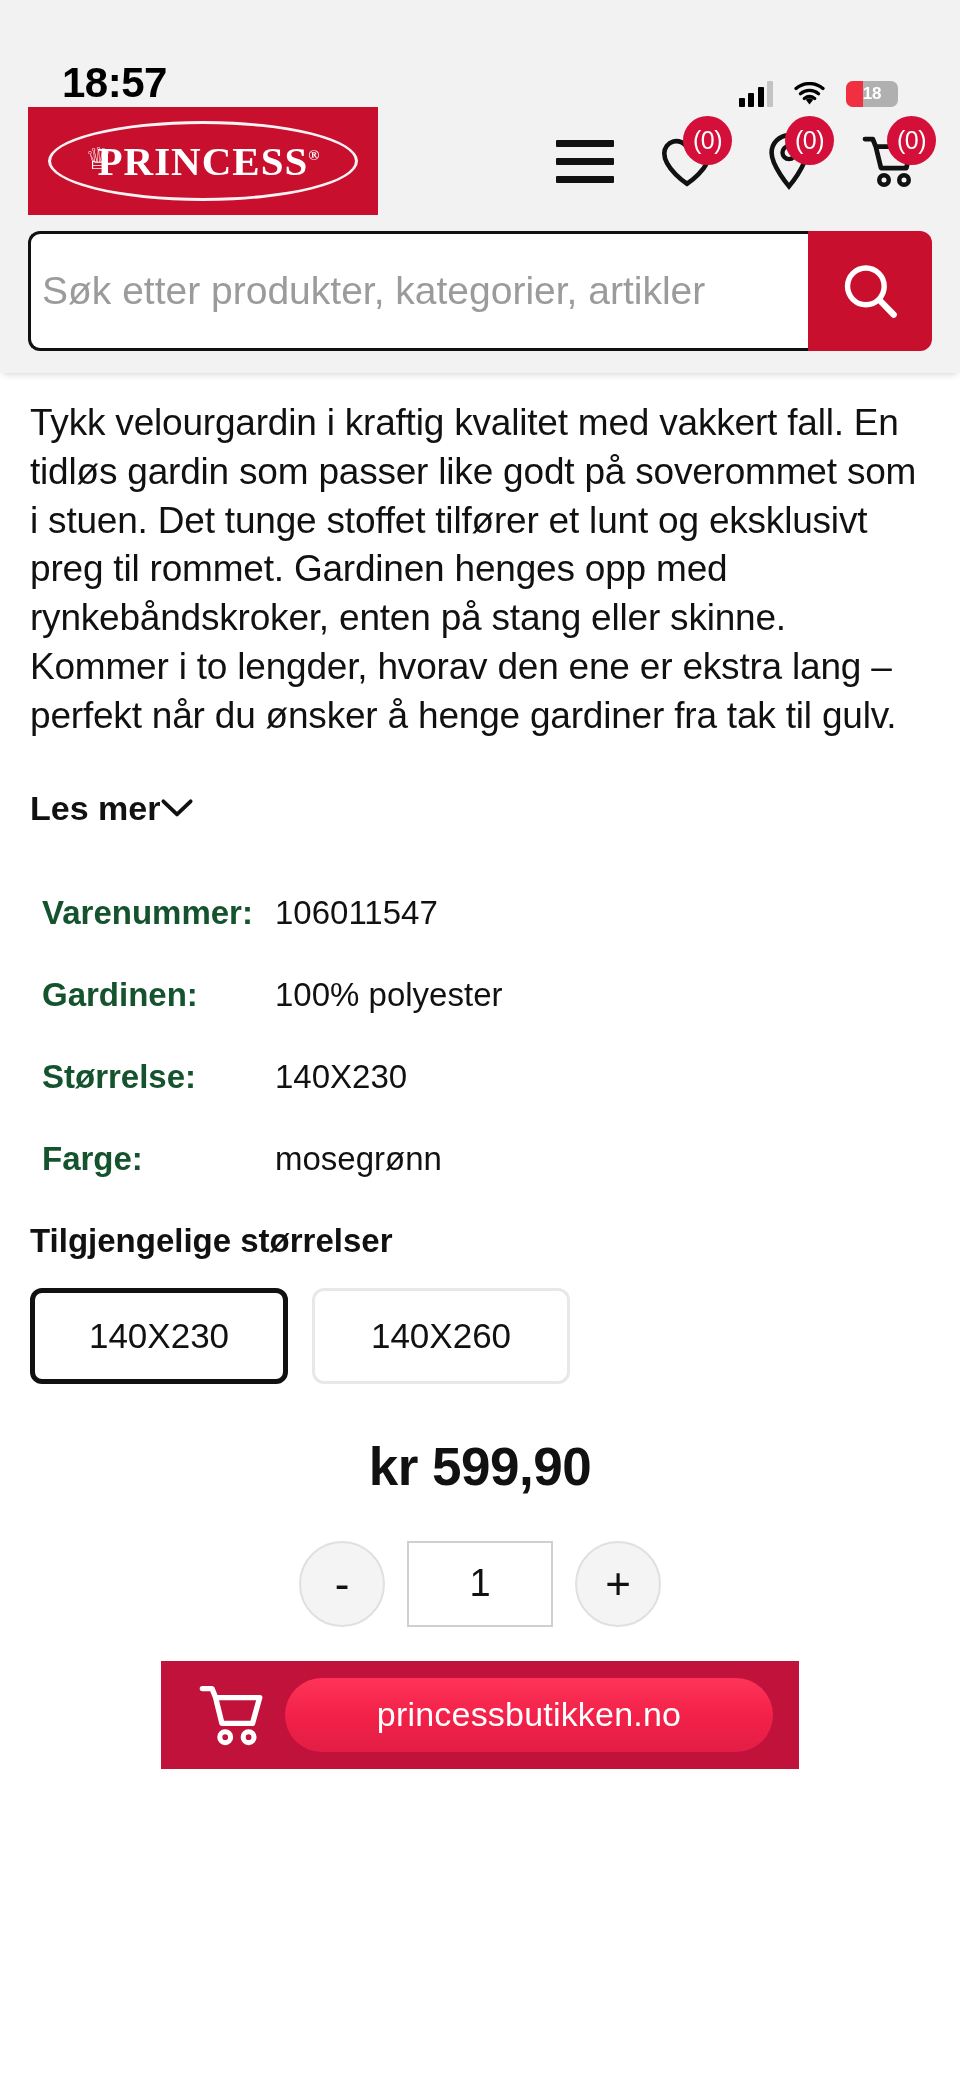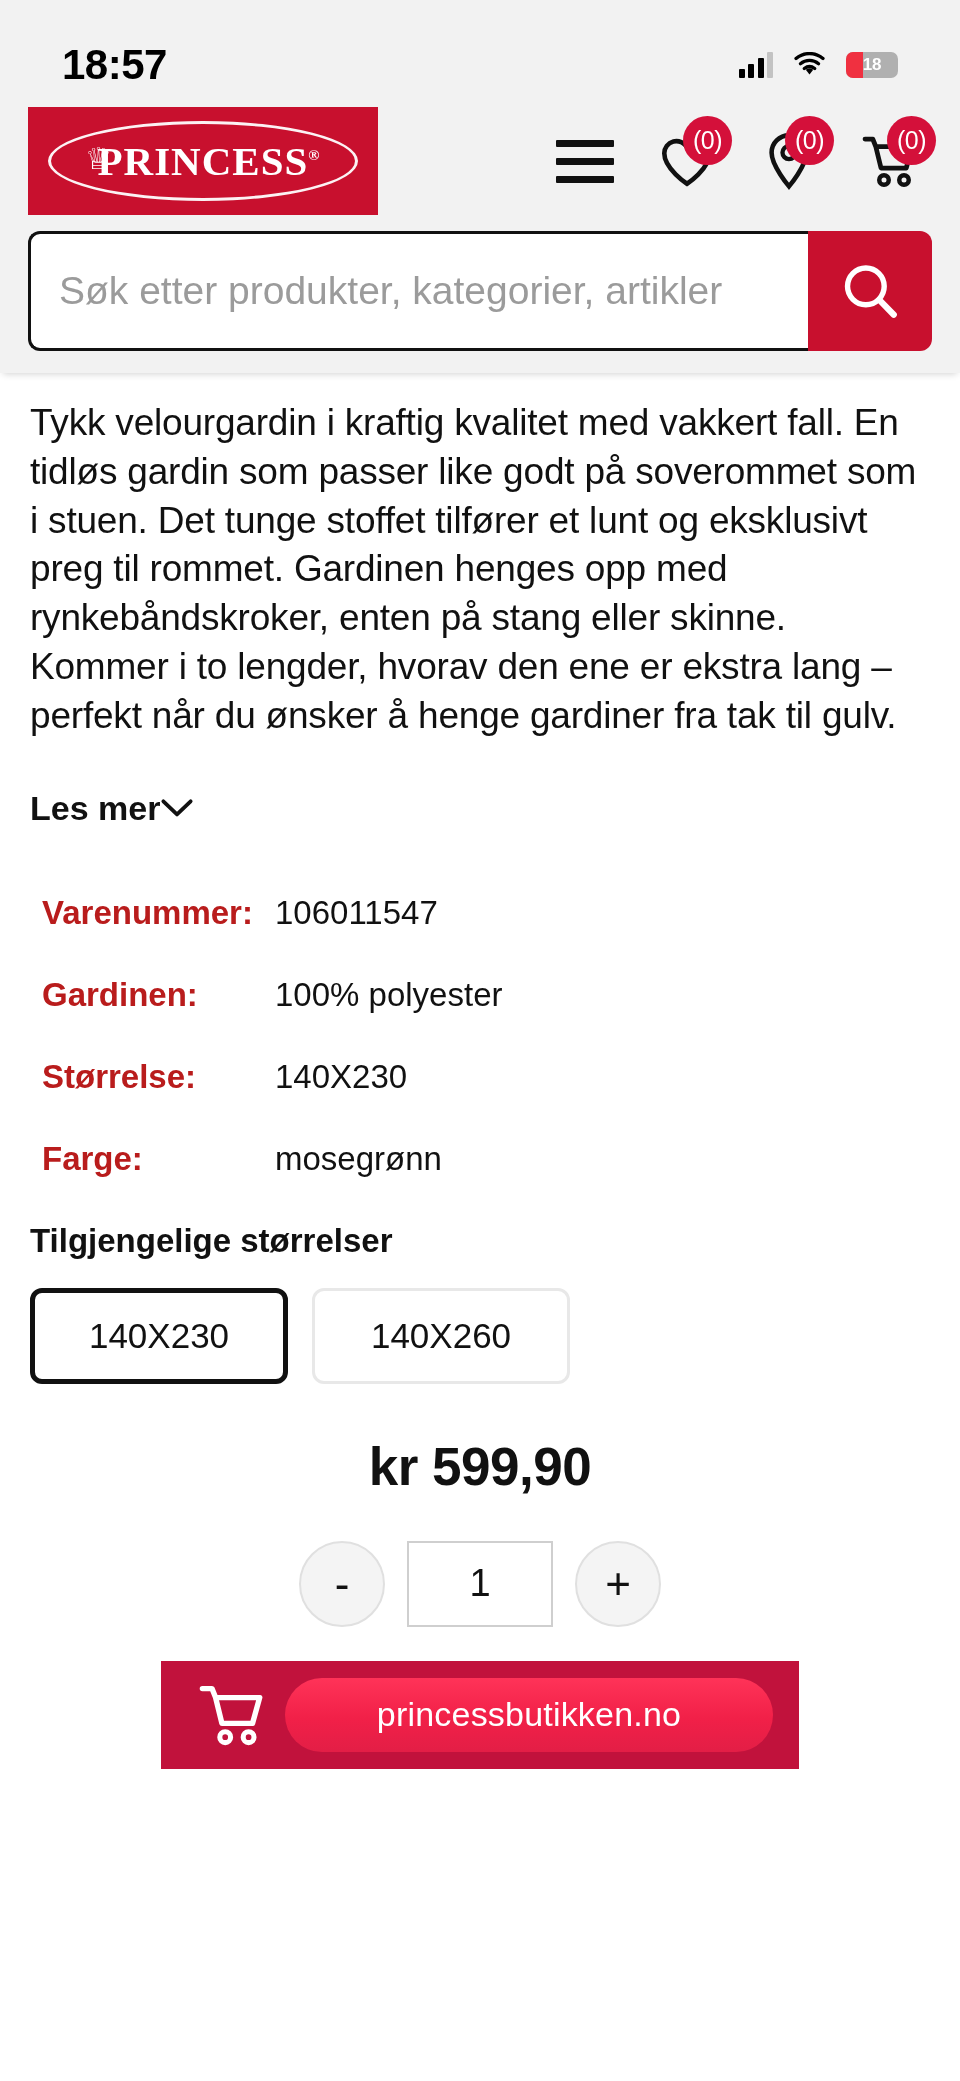--- a/index.html
+++ b/index.html
@@ -7,21 +7,21 @@
   body {
     font-family: "Liberation Sans", sans-serif;
     background:#ffffff;
     -webkit-font-smoothing: antialiased;
   }
   .phone { position:relative; width:960px; height:2081px; overflow:hidden; background:#fff; }
 
   
   .statusbar {
     height:107px; background:#f2f2f2;
-    display:flex; align-items:center; justify-content:space-between;
+    display:flex; align-items:flex-end; justify-content:space-between;
     padding:22px 62px 0 62px;
   }
   .status-time { font-size:42px; font-weight:600; color:#000; letter-spacing:-0.5px; }
   .status-right { display:flex; align-items:center; gap:20px; }
   .signal { display:flex; align-items:flex-end; gap:3.5px; height:26px; }
   .signal i { display:block; width:6px; background:#000; border-radius:1px; }
   .signal i:nth-child(1){ height:9px; }
   .signal i:nth-child(2){ height:14px; }
   .signal i:nth-child(3){ height:20px; }
   .signal i:nth-child(4){ height:26px; background:#c3c3c3; }
@@ -62,21 +62,21 @@
   .badge {
     position:absolute; top:-14px; right:-14px; min-width:49px; height:49px;
     background:#d4103a; color:#fff; border-radius:50%;
     display:flex; align-items:center; justify-content:center;
     font-size:25px; font-weight:500; letter-spacing:-0.5px;
   }
   
   .searchrow { display:flex; margin-top:16px; height:120px; }
   .searchbox {
     flex:1; background:#fff; border:3px solid #111; border-right:none;
-    border-radius:12px 0 0 12px; display:flex; align-items:center; padding:0 28px;
+    border-radius:12px 0 0 12px; display:flex; align-items:center; padding:0 11px;
   }
   .searchbox input {
     border:none; outline:none; width:100%; background:transparent;
     font-family:"Liberation Sans", sans-serif; font-size:39px; color:#111;
   }
   .searchbox input::placeholder { color:#9b9b9b; }
   .searchbtn {
     width:124px; background:#c8102e; border-radius:0 12px 12px 0;
     display:flex; align-items:center; justify-content:center;
   }
@@ -86,21 +86,21 @@
   .desc {
     margin-top:26px; font-size:37px; line-height:1.32; color:#111;
     letter-spacing:-0.2px;
   }
   .lesmer {
     display:inline-flex; align-items:center; gap:0;
     margin-top:48px; font-size:34px; font-weight:700; color:#111; cursor:pointer;
   }
   .specs { margin-top:66px; }
   .spec-row { display:flex; margin-bottom:44px; }
-  .spec-key { width:245px; font-size:33px; font-weight:700; color:#b91c1c; padding-left:12px; }
+  .spec-key { width:245px; font-size:33px; font-weight:700; color:#14532d; padding-left:12px; }
   .spec-val { font-size:33px; color:#111; }
 
   .sizes-title { margin-top:40px; font-size:33px; font-weight:700; color:#111; }
   .size-list { display:flex; gap:24px; margin-top:28px; }
   .size-btn {
     min-width:258px; height:96px; border-radius:12px;
     display:flex; align-items:center; justify-content:center;
     font-size:35px; color:#111; background:#fff; cursor:pointer;
   }
   .size-btn.selected { border:5px solid #111; }

